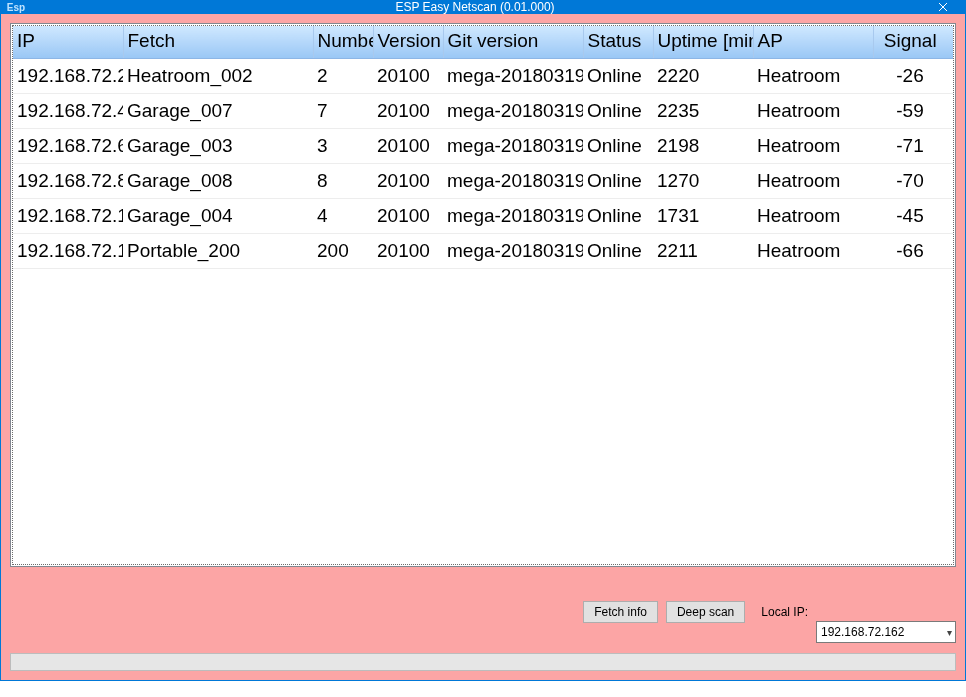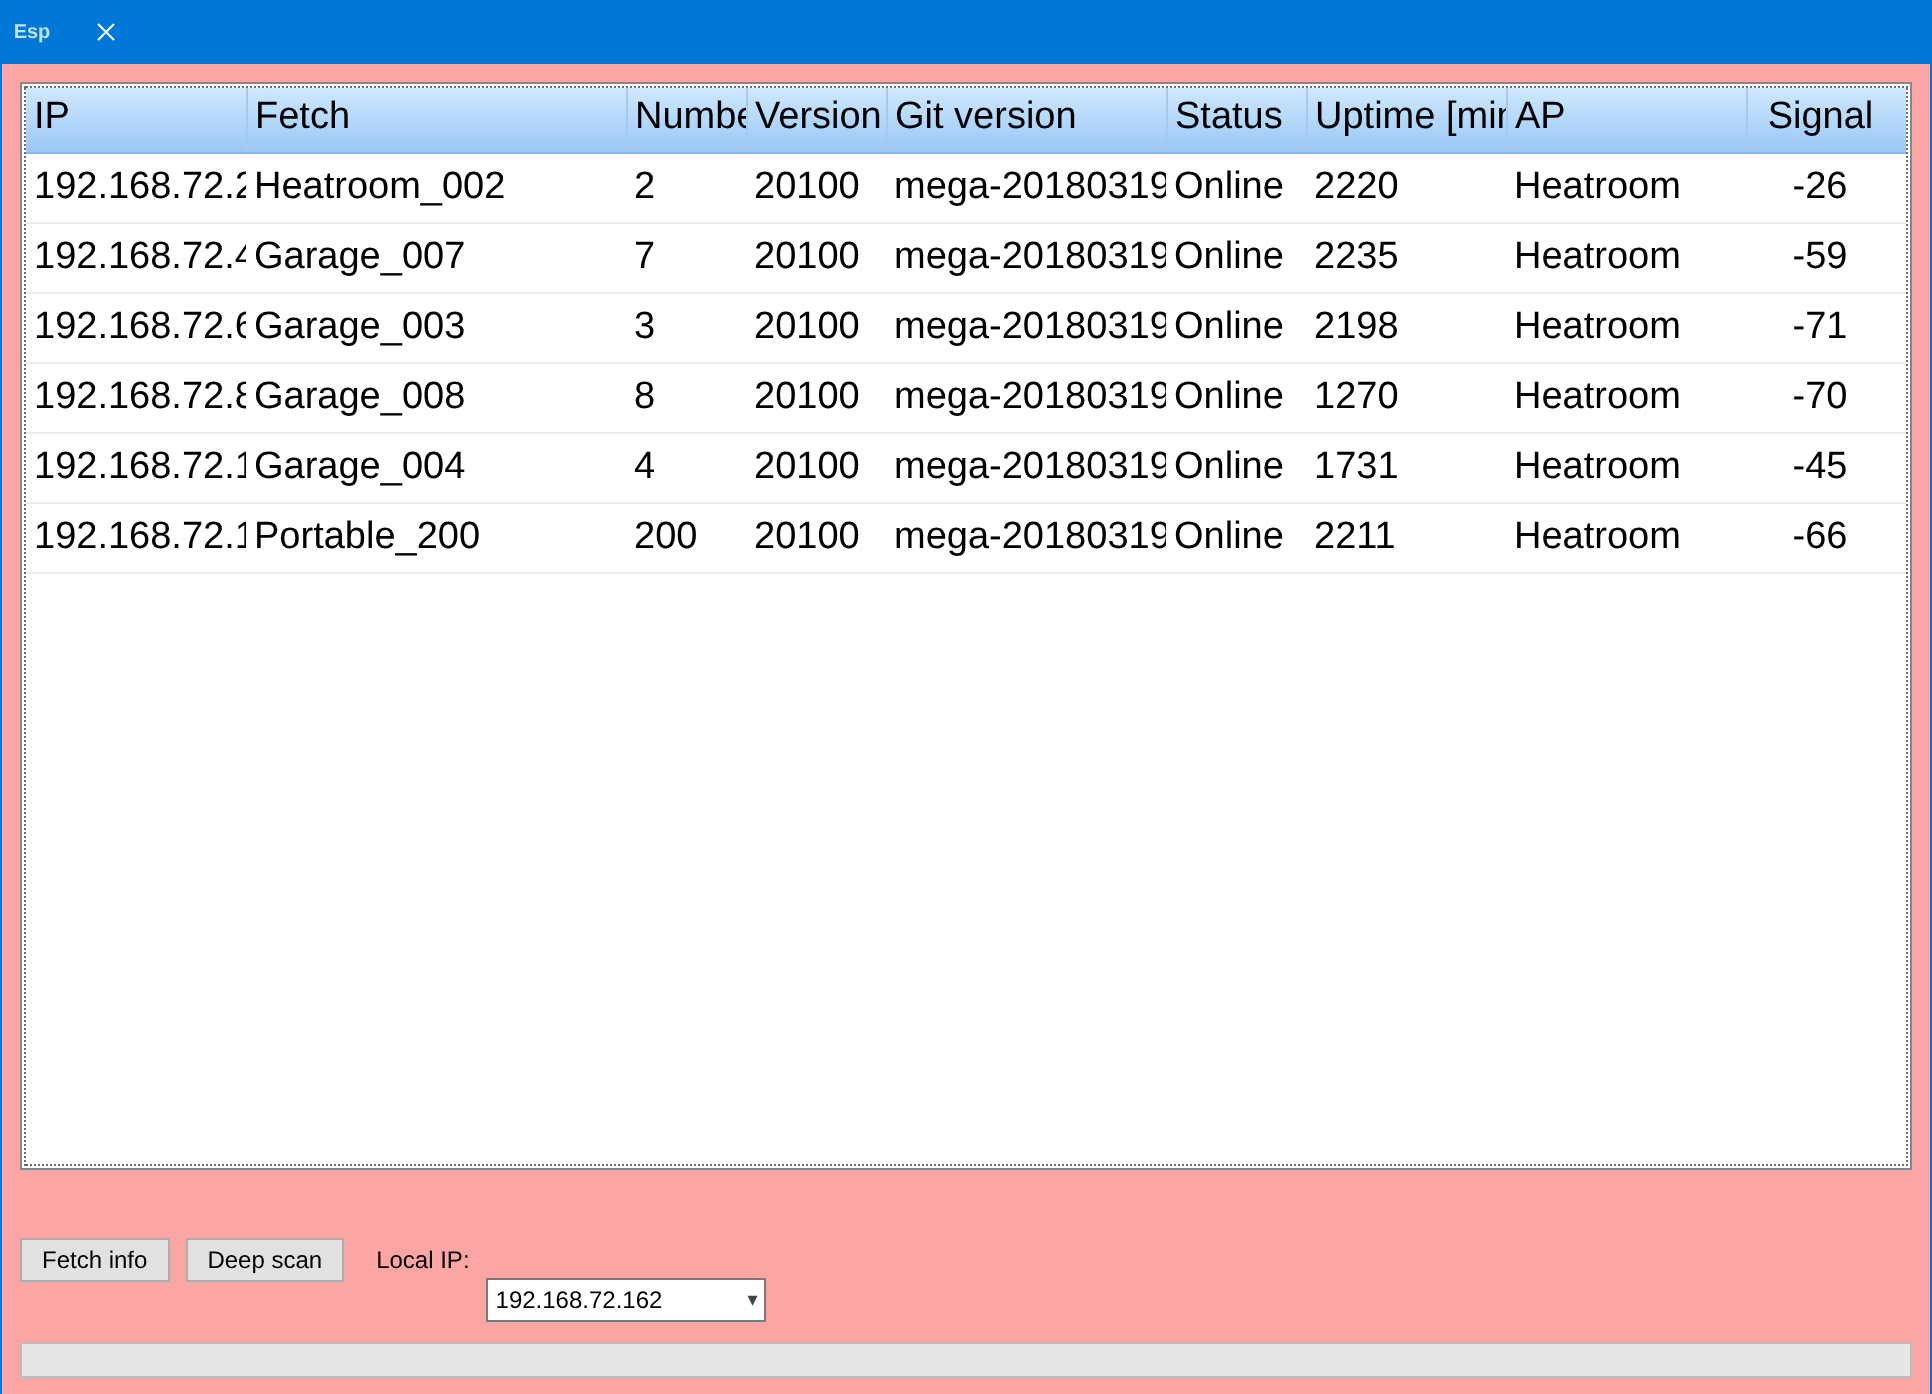--- a/index.html
+++ b/index.html
@@ -6,21 +6,21 @@
   html, body {
     margin: 0; padding: 0;
     width: 966px; height: 697px;
     font-family: "Segoe UI Condensed", "Arial Narrow", Arial, sans-serif;
     font-size: 18px;
     font-stretch: condensed;
     background: #fff;
     overflow: hidden;
   }
   .titlebar {
-    height: 32px;
+    height: 14px;
     background: #0078d7;
     color: #fff;
     display: flex;
     align-items: center;
     font-size: 12px;
     font-family: "Segoe UI", Tahoma, sans-serif;
     padding-left: 8px;
     user-select: none;
     text-align: center;
   }
@@ -99,20 +99,21 @@
   .col-ap     { width: 120px; }
   .col-signal { width: auto; }
 
   .controls {
     display: flex;
     align-items: center;
     gap: 8px;
     padding: 14px 0 10px 0;
     font-family: "Segoe UI", Tahoma, sans-serif;
     font-size: 12px;
+    justify-content: flex-end;
   }
   .btn {
     background: #e1e1e1;
     border: 1px solid #adadad;
     padding: 3px 10px;
     font-size: 12px;
     font-family: "Segoe UI", Tahoma, sans-serif;
     cursor: pointer;
   }
   .local-ip-label { margin-left: 8px; }
@@ -143,20 +144,21 @@
     border: 1px solid #bcbcbc;
     background: #e6e6e6;
     margin-top: auto;
   }
 </style>
 </head>
 <body>
 
 <div class="titlebar">
   <span class="app-icon">Esp</span>
+  <span class="title">ESP Easy Netscan (0.01.000)</span>
   <div class="win-btn">
     <svg width="10" height="10" viewBox="0 0 10 10">
         <path d="M1 1 L9 9 M9 1 L1 9" stroke="#fff" stroke-width="1"></path>
       </svg>
   </div>
 </div>
 
 <div class="client">
 
   <div class="table-wrap">

